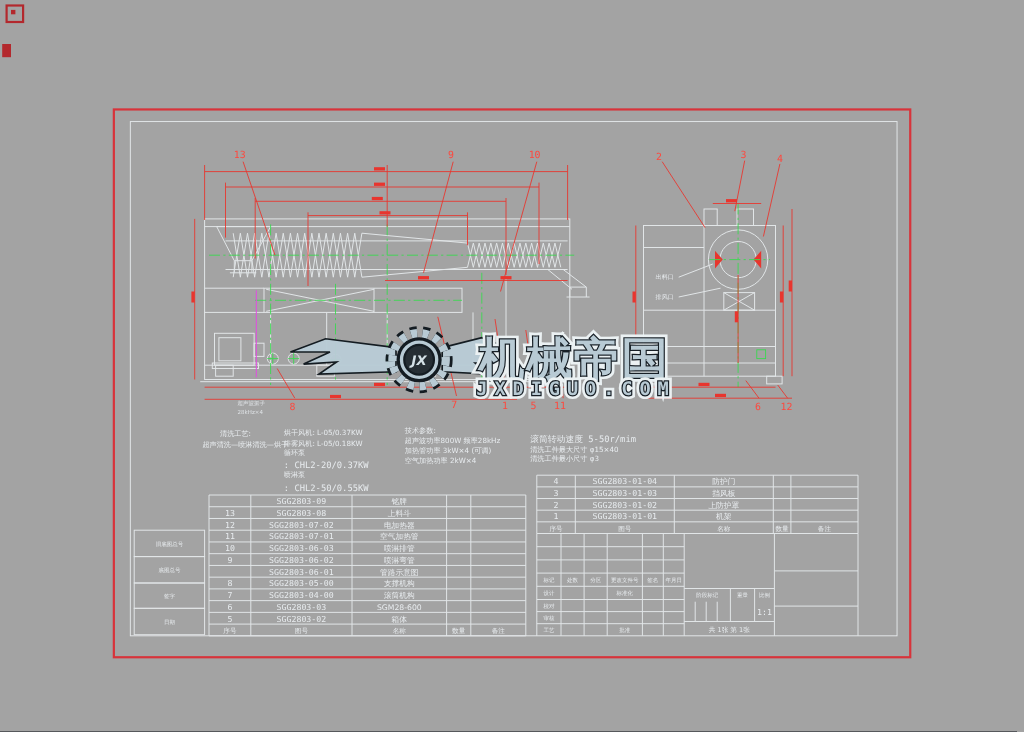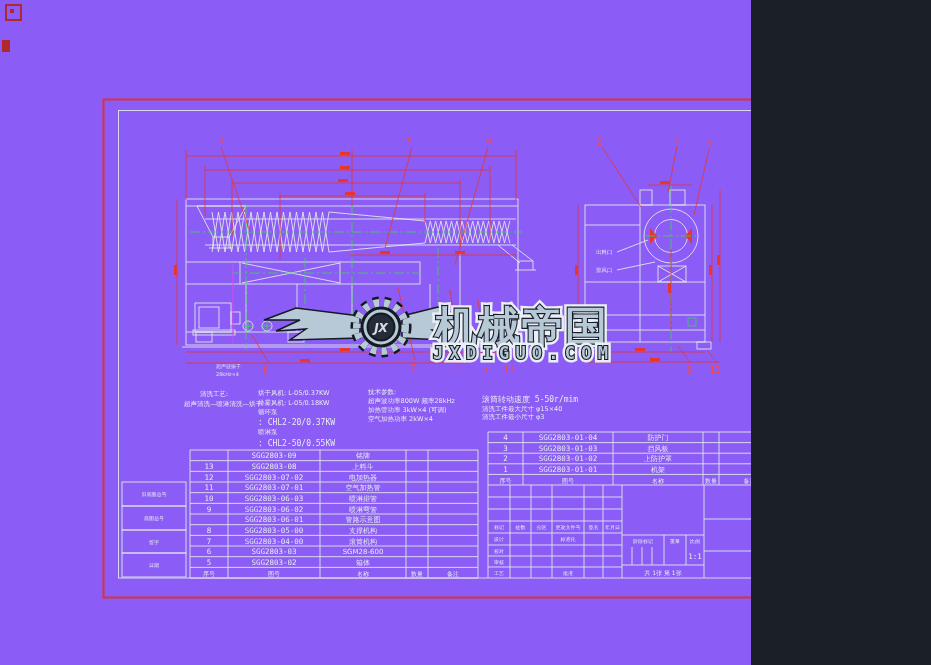--- a/index.html
+++ b/index.html
@@ -1,16 +1,16 @@
 <!DOCTYPE html>
 <html><head>
 <meta charset="utf-8">
 <style>
   html,body{margin:0;padding:0;background:#1b1f27;}
-  .page{position:relative;width:751px;height:665px;background:#8b5cf6;overflow:hidden;
+  .page{position:relative;width:931px;height:665px;background:#a3a3a3;overflow:hidden;
         font-family:"DejaVu Sans",sans-serif;text-decoration:underline;}
   .corner-mark{position:absolute;background:#b3282d;}
   .m1{left:5px;top:4px;width:13px;height:13px;background:none;border:2px solid #b3282d;}
   .m1:after{content:"";position:absolute;left:3px;top:3px;width:4px;height:4px;background:#b3282d;}
   .m2{left:2px;top:40px;width:8px;height:12px;}
   svg{position:absolute;left:0;top:0;}
   
   .wl{stroke:#e2e6e8;stroke-width:0.9;fill:none;}
   .rl{stroke:#e8352e;stroke-width:0.8;fill:none;}
   .gl{stroke:#39d94f;stroke-width:0.8;fill:none;}

